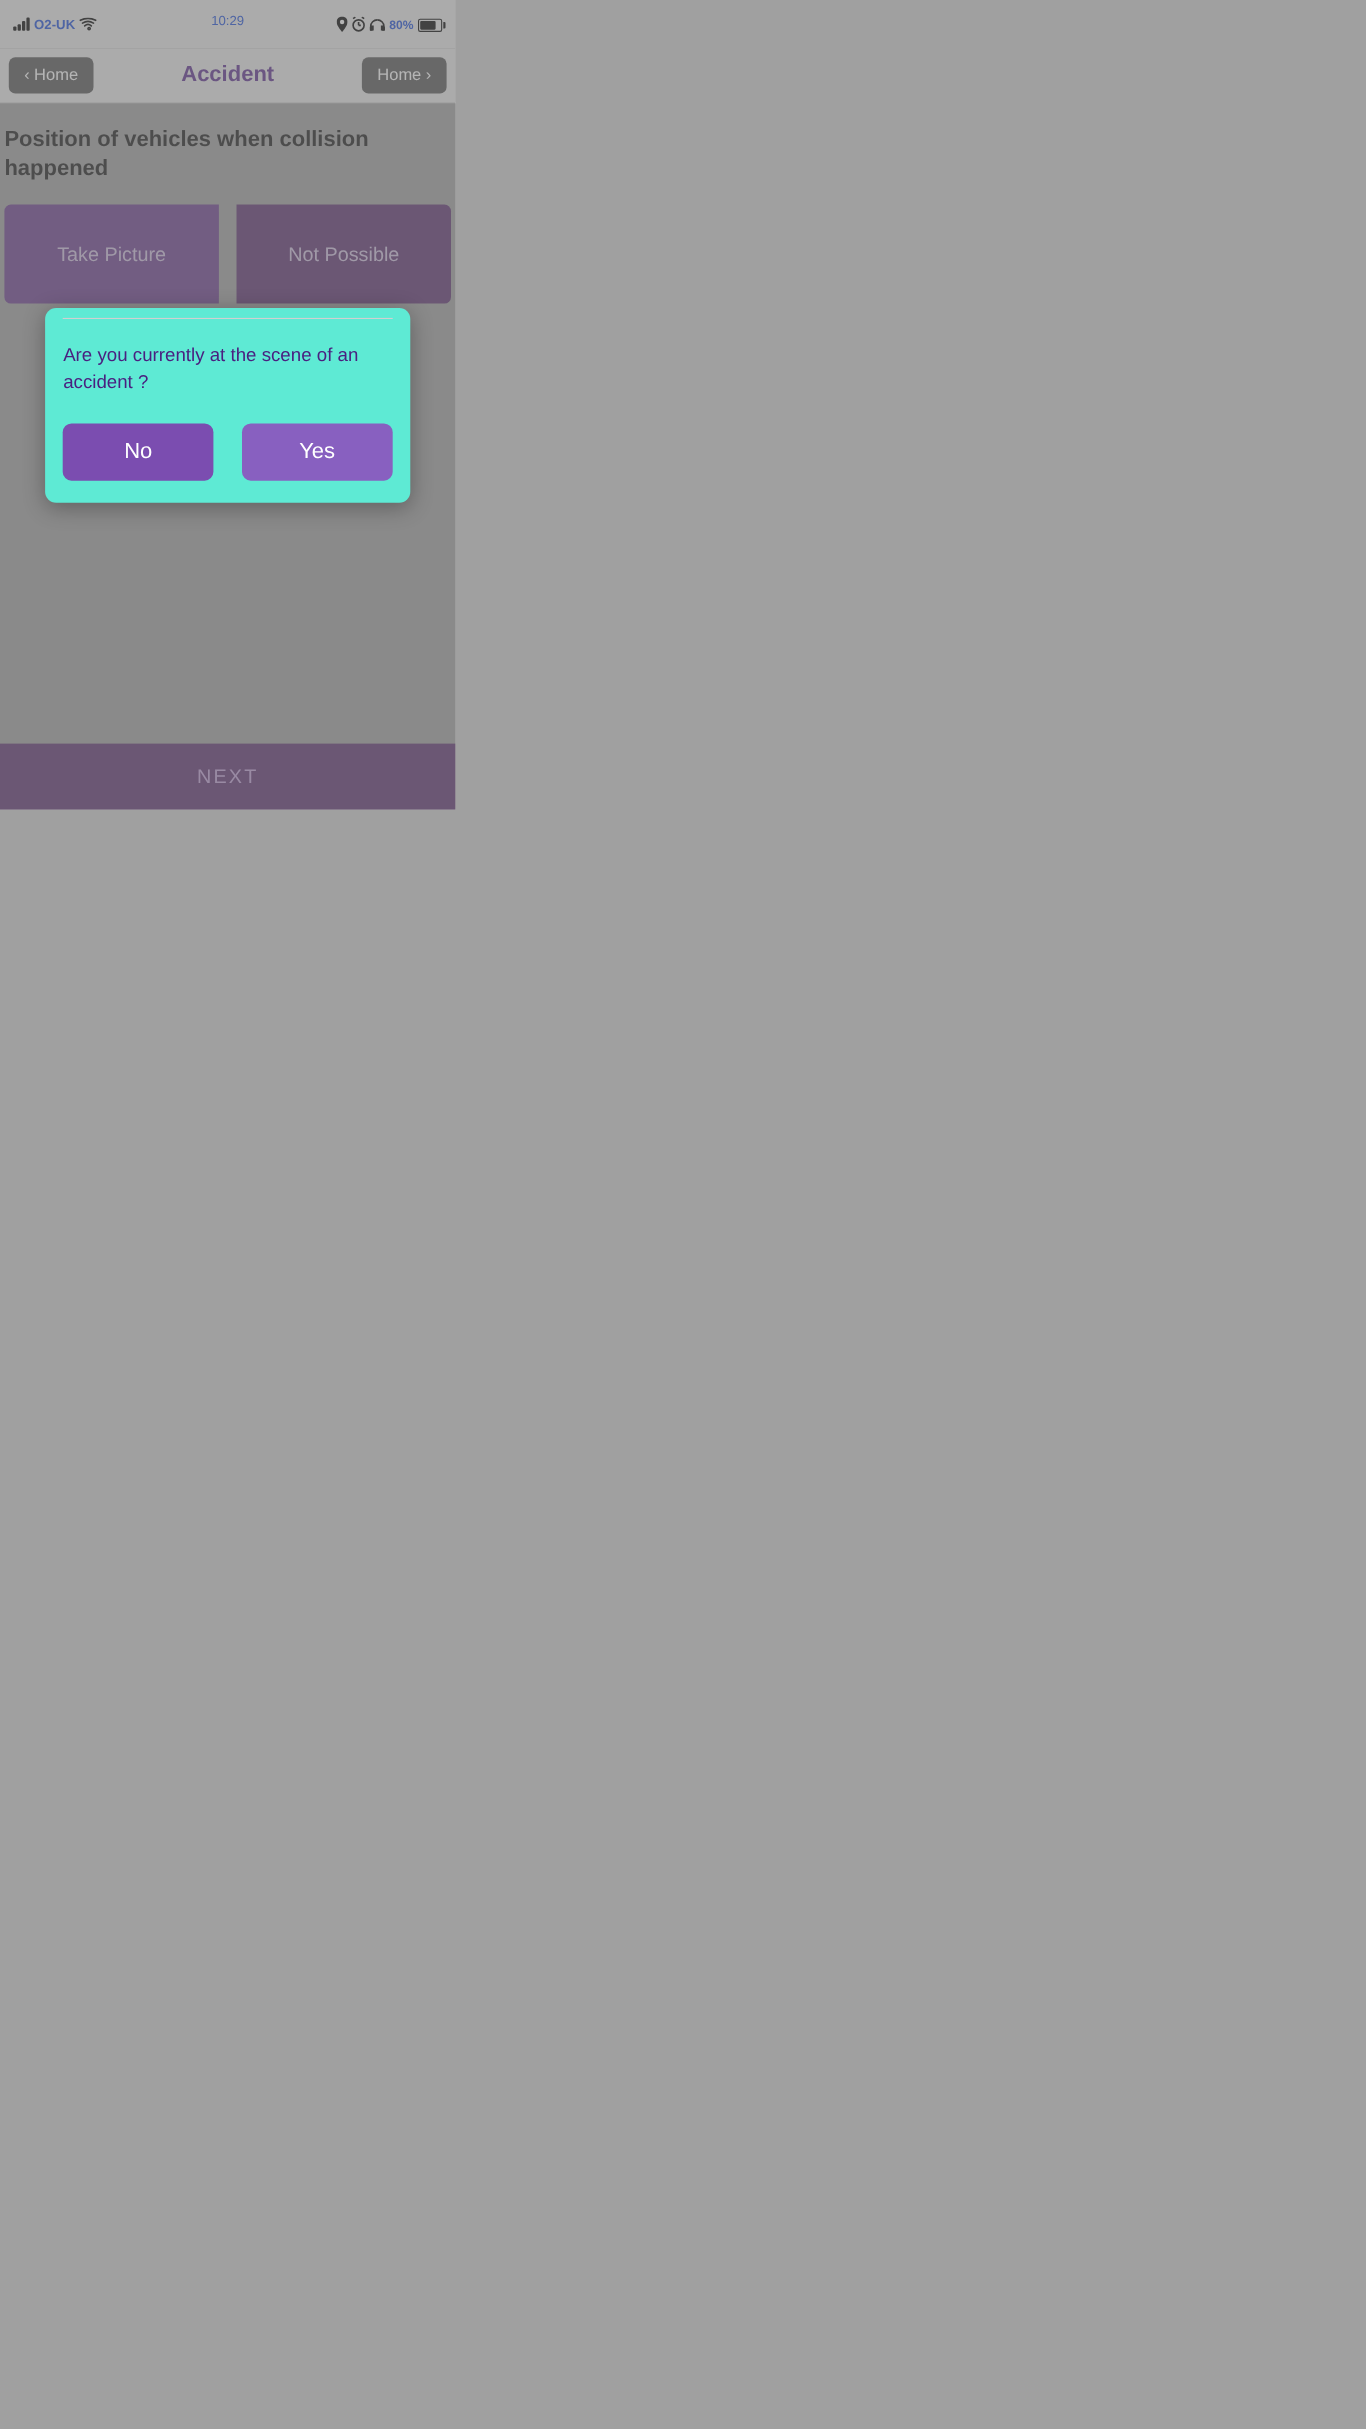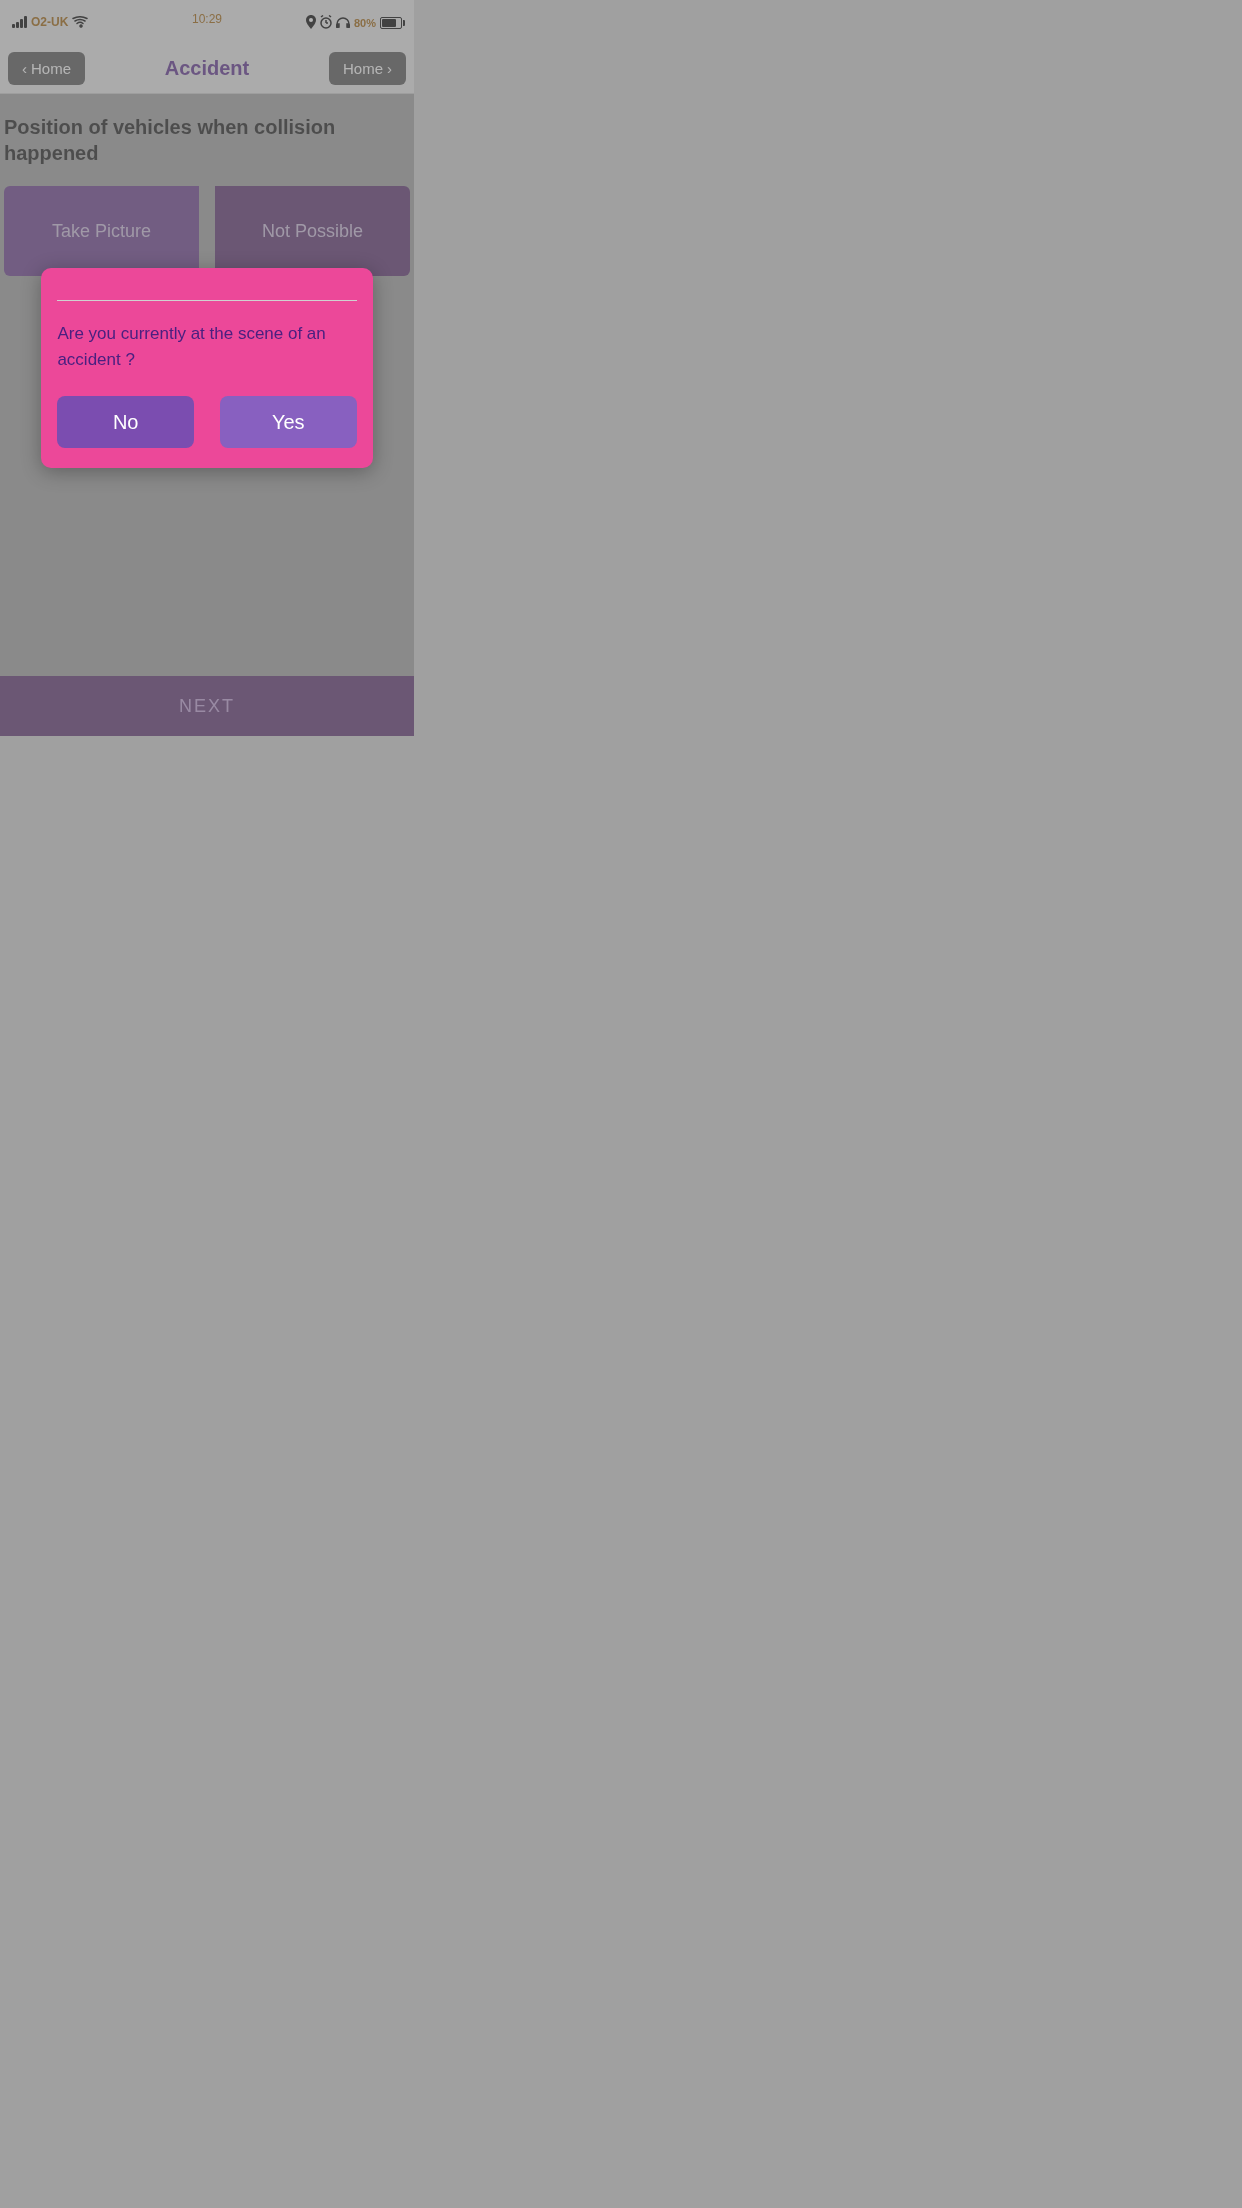--- a/index.html
+++ b/index.html
@@ -18,21 +18,21 @@
     .status-bar {
       width: 100%;
       height: 44px;
       background-color: #e8e8e8;
       display: flex;
       align-items: center;
       justify-content: space-between;
       padding: 0 12px;
       font-size: 12px;
       font-weight: 600;
-      color: #a16207;
+      color: #1d4ed8;
     }
     .status-left {
       display: flex;
       align-items: center;
       gap: 4px;
       font-size: 12px;
     }
     .status-center {
       font-size: 12px;
       font-weight: 400;
@@ -157,24 +157,24 @@
       left: 0;
       width: 100%;
       height: 100%;
       background-color: rgba(120,120,120,0.55);
       display: flex;
       align-items: center;
       justify-content: center;
       z-index: 10;
     }
     .modal-box {
-      background-color: #ec4899;
+      background-color: #5eead4;
       border-radius: 10px;
       width: 80%;
-      padding: 32px 16px 20px;
+      padding: 9px 16px 20px;
       box-shadow: 0 4px 20px rgba(0,0,0,0.3);
     }
     .modal-divider {
       width: 100%;
       height: 1px;
       background-color: #d0d0d0;
       margin-bottom: 20px;
     }
     .modal-message {
       font-size: 17px;

